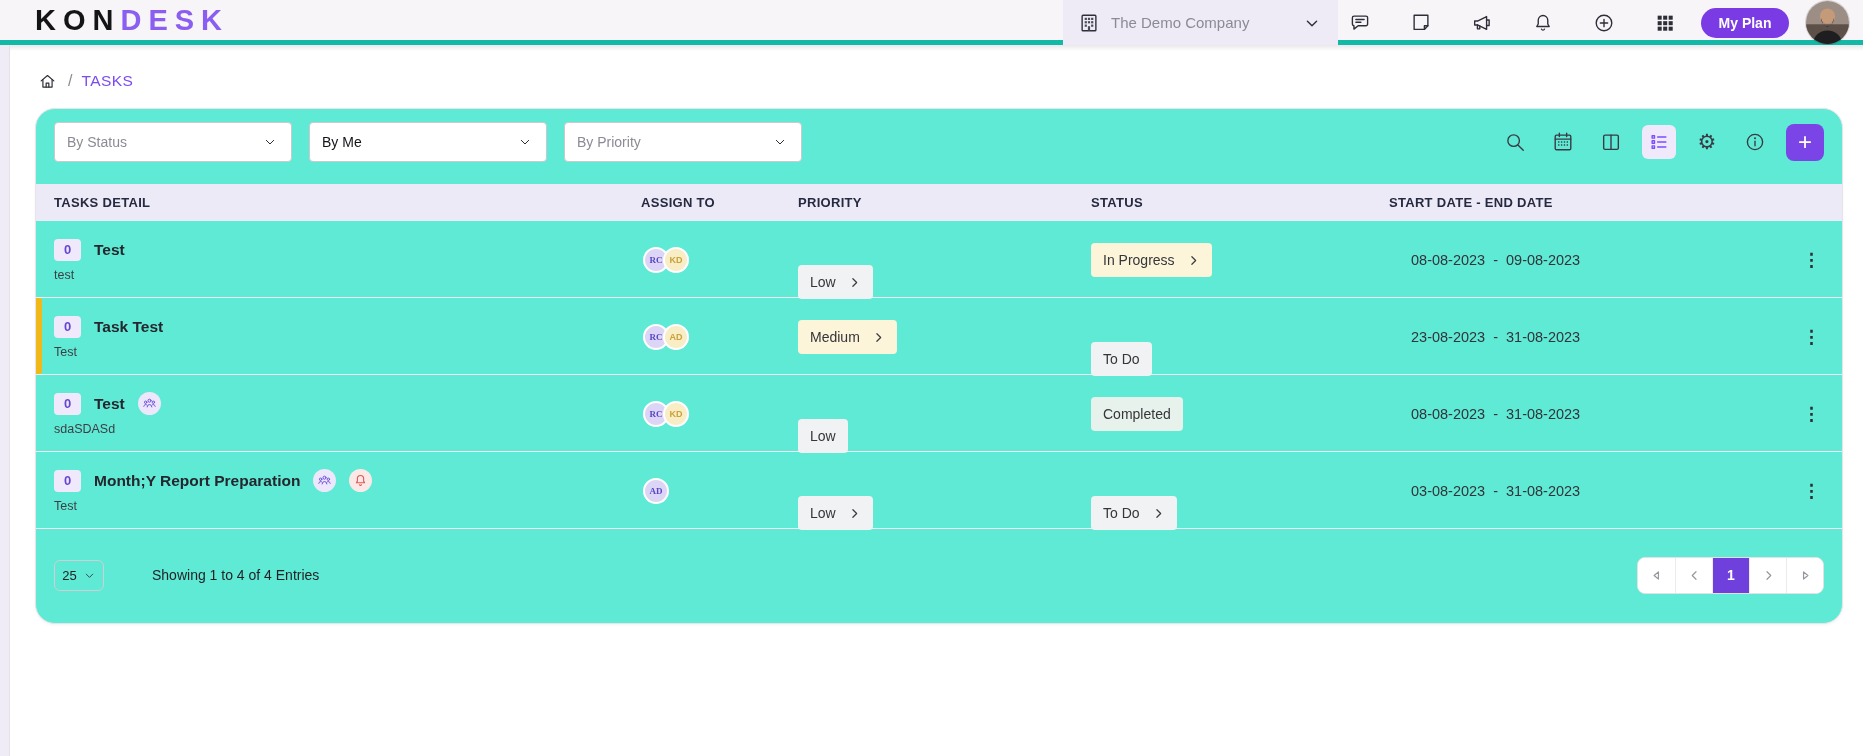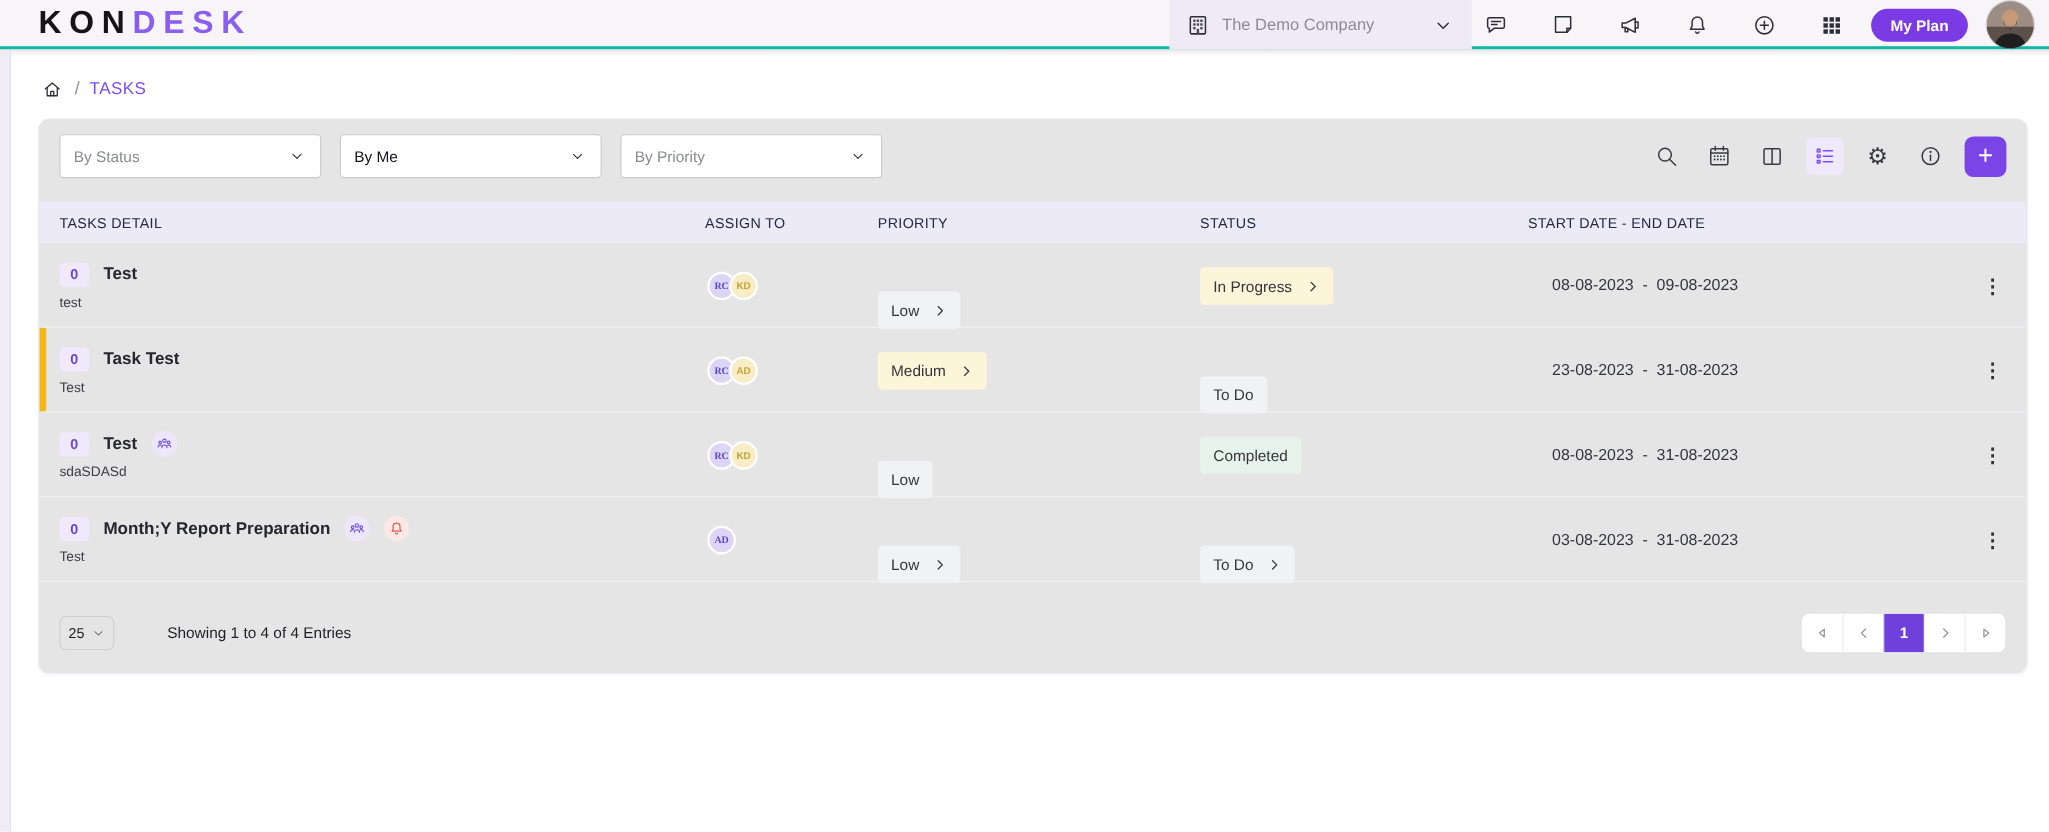--- a/index.html
+++ b/index.html
@@ -1,21 +1,21 @@
 <!DOCTYPE html>
 <html><head>
 <meta charset="utf-8">
 <style>
   * { margin:0; padding:0; box-sizing:border-box; }
   html,body { width:1863px; height:756px; overflow:hidden; background:#fff;
     font-family:"Liberation Sans", sans-serif; }
 
   
   .app-header { position:relative; height:45px; background:#F8F5F8;
-    border-bottom:3px solid #14b8a6; display:flex; align-items:center; }
+    border-bottom:5px solid #14b8a6; display:flex; align-items:center; }
   .app-header::after { content:""; position:absolute; left:0; right:0; top:45px; height:6px;
     background:linear-gradient(#e9e7ea, rgba(255,255,255,0)); pointer-events:none; }
   .logo { margin-left:35px; font-size:29px; font-weight:600; letter-spacing:7px; white-space:nowrap; }
   .logo .kon { color:#141416; }
   .logo .desk { color:#8A5EF0; }
 
   .company-select { position:absolute; left:1063px; top:0; width:275px; height:45px;
     background:#EFEBF6; display:flex; align-items:center; gap:10px; padding:0 14px; cursor:pointer; }
   .company-select .label { color:#8B8B95; font-size:15px; flex:1; }
   .hdr-icons { position:absolute; left:1348px; top:0; height:45px; display:flex; align-items:center; gap:37px; }
@@ -32,22 +32,22 @@
   
   .sidebar-edge { position:absolute; left:0; top:46px; width:10px; height:710px;
     background:#EFECF5; border-right:1px solid #E4E0EC; }
   .main { margin-left:35px; width:1808px; }
 
   .breadcrumb { display:flex; align-items:center; gap:9px; margin-top:25px; height:22px; }
   .breadcrumb .sep { color:#8C8C94; font-size:16px; }
   .breadcrumb .page { color:#7C4BF0; font-size:15.5px; font-weight:400; letter-spacing:.4px; cursor:pointer; }
 
   
-  .card { margin-top:16px; width:1808px; background:#e5e5e5; border:1px solid #E7E5EA;
-    border-radius:10px; box-shadow:0 1px 3px rgba(20,20,40,.05); padding-top:13px; padding-bottom:18px; }
+  .card { margin-top:16px; width:1808px; background:#5eead4; border:1px solid #E7E5EA;
+    border-radius:20px; box-shadow:0 1px 3px rgba(20,20,40,.05); padding-top:13px; padding-bottom:30px; }
 
   .filter-row { display:flex; align-items:center; padding:0 18px; height:40px; }
   .dropdown { width:238px; height:40px; border:1px solid #C9C9CE; border-radius:4px; background:#fff;
     display:flex; align-items:center; padding:0 12px; margin-right:17px; cursor:pointer; }
   .dropdown .value { flex:1; font-size:14px; }
   .dropdown.placeholder .value { color:#8B8B95; }
   .dropdown.selected .value { color:#141418; font-weight:400; }
 
   .tool-icons { margin-left:auto; display:flex; align-items:center; gap:14px; }
   .tool-btn { width:34px; height:34px; display:flex; align-items:center; justify-content:center;
@@ -56,21 +56,21 @@
   .tool-btn .stro { stroke:#3A3A44; }
   .tool-btn.active { background:#EFE9FB; }
   .tool-btn.active .stro { stroke:#7C4DFF; }
   .tool-btn.gear-glyph { font-size:21px; color:#3A3A44; }
   .add-btn { width:38px; height:37px; border:none; border-radius:8px; background:#7B44E6; color:#fff;
     font-size:24px; font-weight:400; line-height:1; cursor:pointer; font-family:"Liberation Sans",sans-serif; }
 
   
   .tgrid { display:grid; grid-template-columns:605px 157px 293px 298px 392px 1fr; align-items:center; }
   .thead { margin-top:22px; height:37px; background:#EDEAF7; }
-  .thead .th { font-size:13px; font-weight:400; color:#262A41; letter-spacing:.3px; }
+  .thead .th { font-size:13px; font-weight:700; color:#262A41; letter-spacing:.3px; }
   .th.first { padding-left:18px; }
 
   .trow { position:relative; height:77px; border-bottom:1px solid #F1F1F3; }
   .trow .hbar { display:none; position:absolute; left:0; top:0; width:6px; height:100%;
     background:#F2B718; border-radius:0 2px 2px 0; }
   .trow.highlighted .hbar { display:block; }
 
   .cell-detail { padding-left:18px; display:flex; flex-direction:column; justify-content:center; gap:7px; }
   .dline { display:flex; align-items:center; gap:13px; }
   .count-badge { min-width:27px; height:22px; padding:0 6px; background:#EFE9FB; color:#6847D0;

